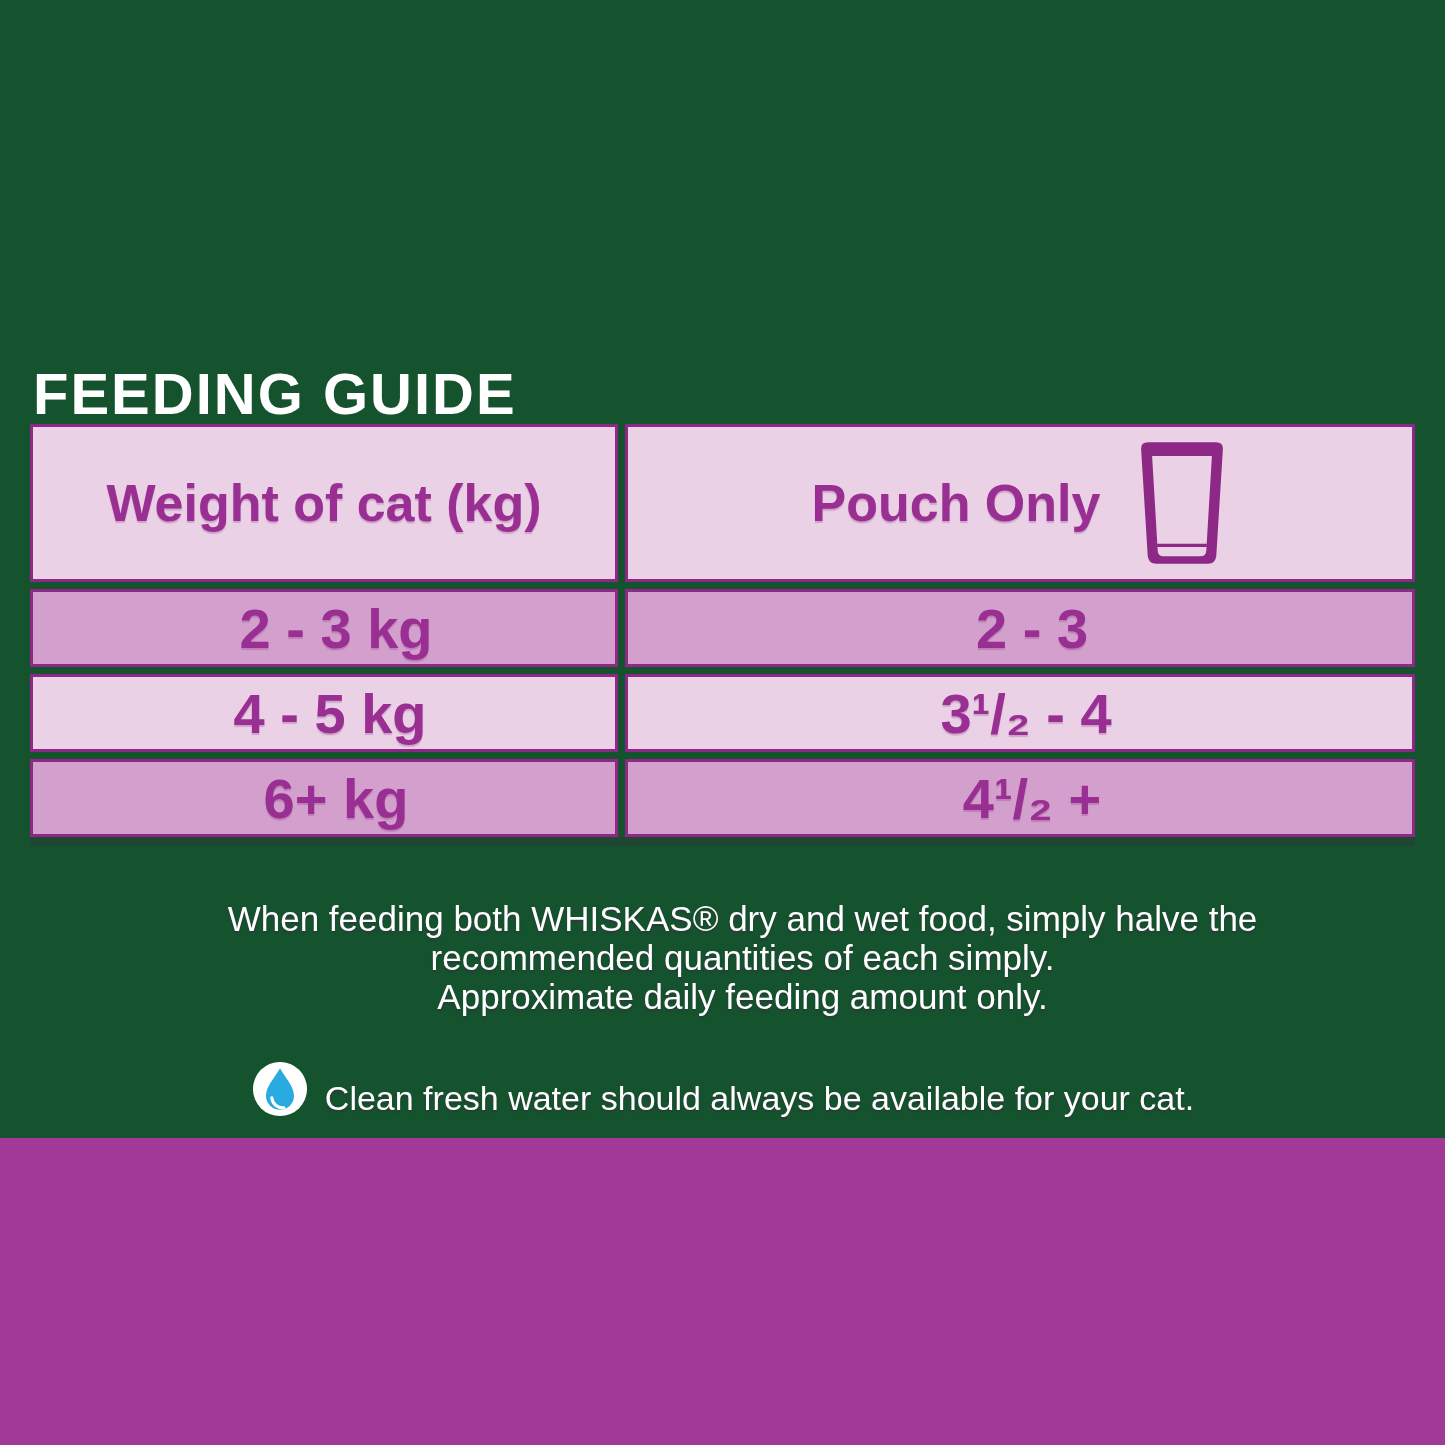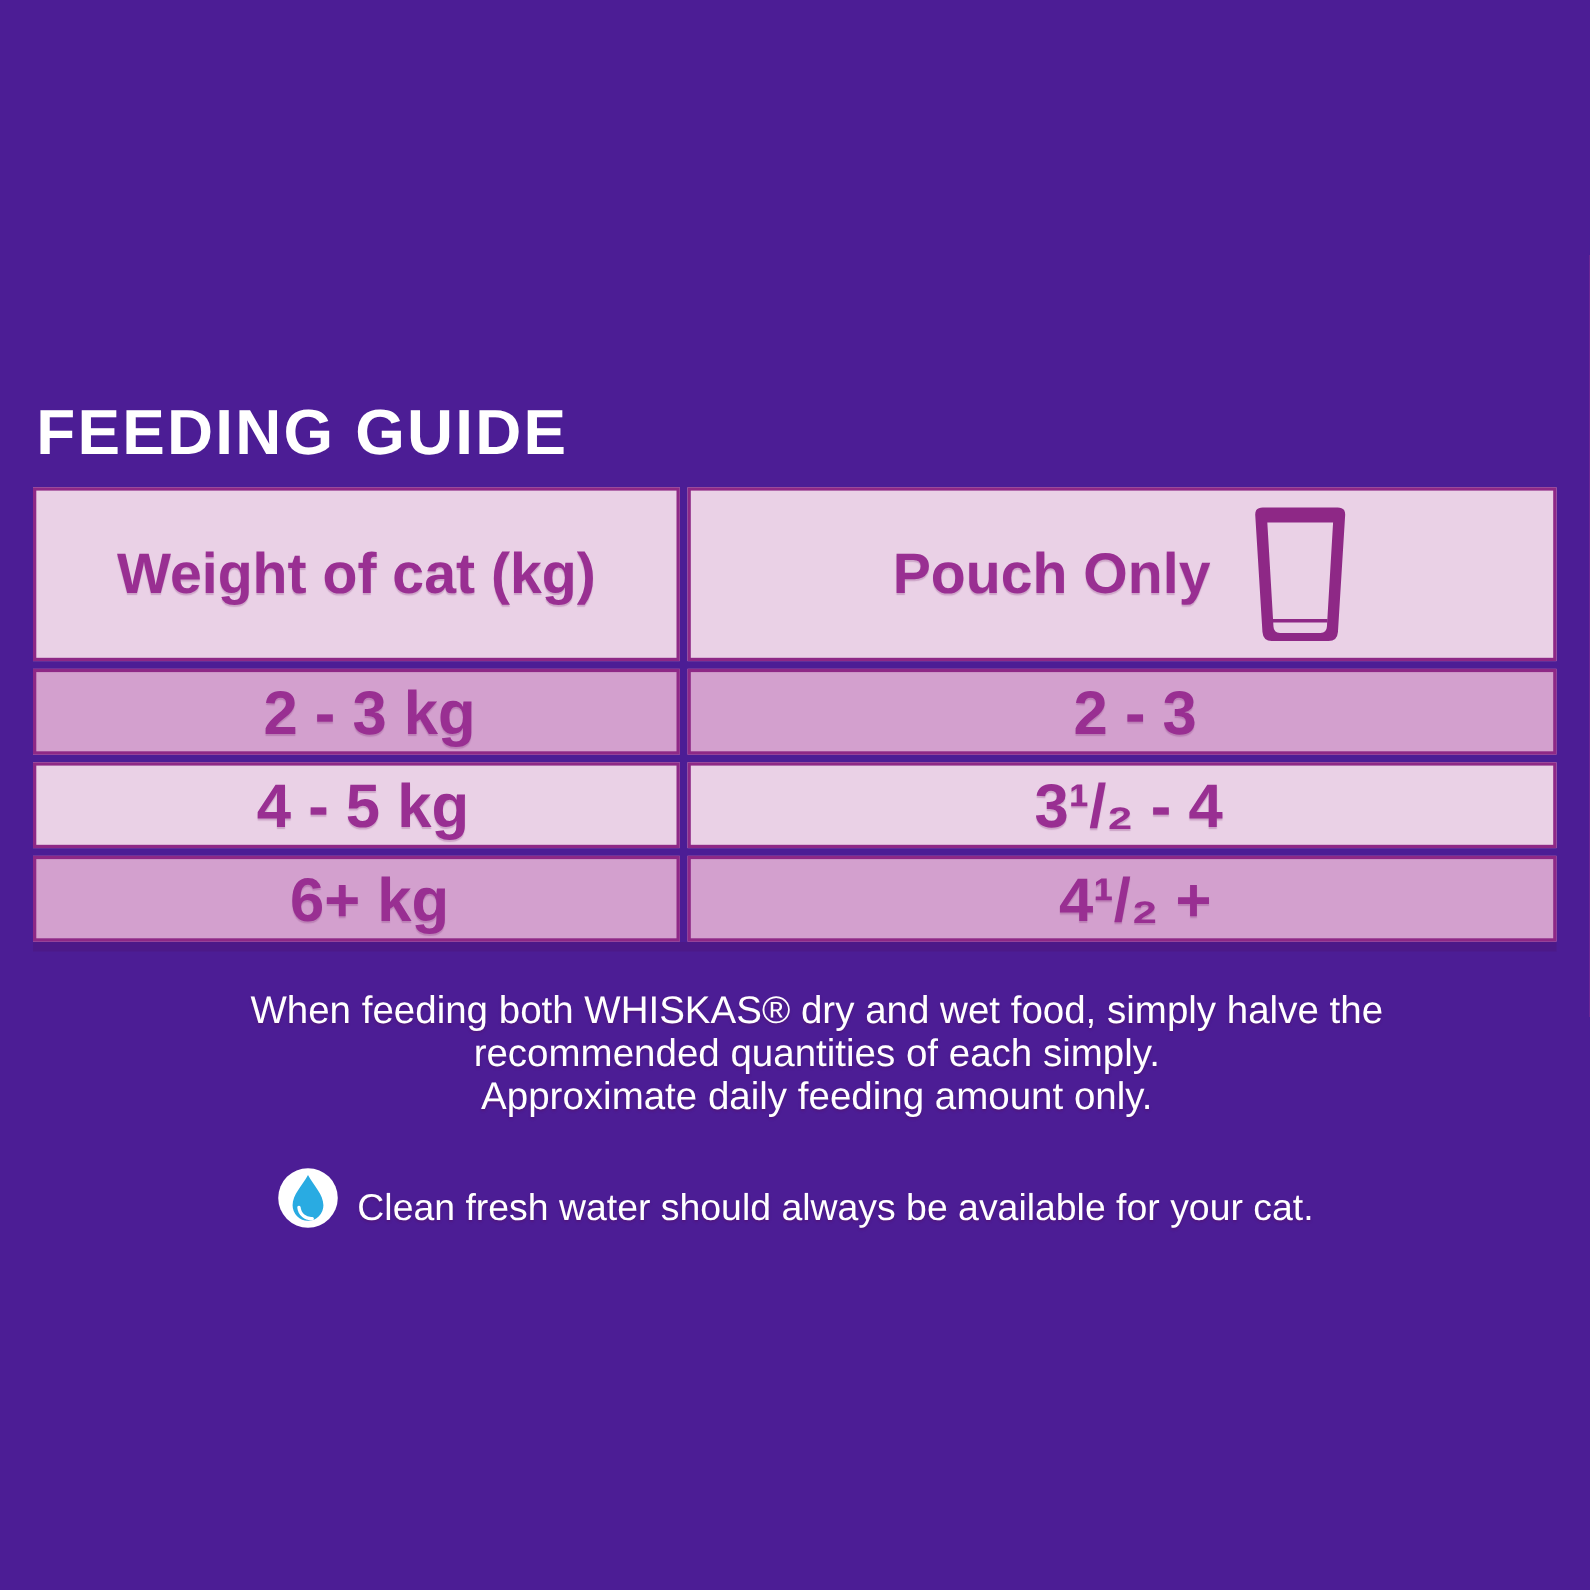--- a/index.html
+++ b/index.html
@@ -4,36 +4,36 @@
 <style>
   html, body { margin: 0; padding: 0; }
   body {
     width: 1445px; height: 1445px;
     background: #A23897;
     font-family: "Liberation Sans", sans-serif;
     overflow: hidden;
   }
   .canvas {
     position: relative;
-    width: 1445px; height: 1445px;
-    background: #4c1d95;
+    width: 1445px; height: 1138px;
+    background: #14532d;
     text-decoration: underline;
   }
   .title {
     position: absolute;
     left: 33px; top: 360px;
     font-size: 58px;
     font-weight: bold;
     color: #FFFFFF;
     letter-spacing: 2px;
     white-space: nowrap;
   }
   .feeding-table {
     position: absolute;
-    left: 30px; top: 443px;
+    left: 30px; top: 424px;
     width: 1385px;
     display: grid;
     grid-template-columns: 588px 1fr;
     gap: 7px;
     box-shadow: 0 9px 0 rgba(80, 10, 75, 0.18);
   }
   .cell {
     border: 3px solid #8E2886;
     display: flex;
     align-items: center;

